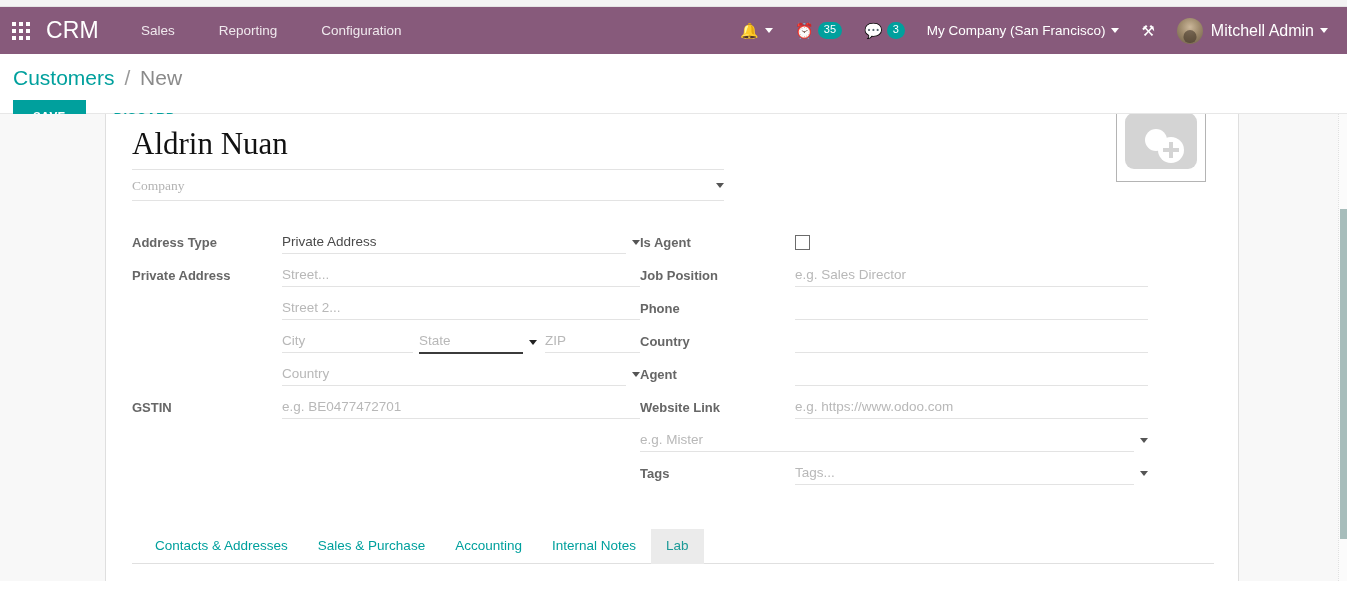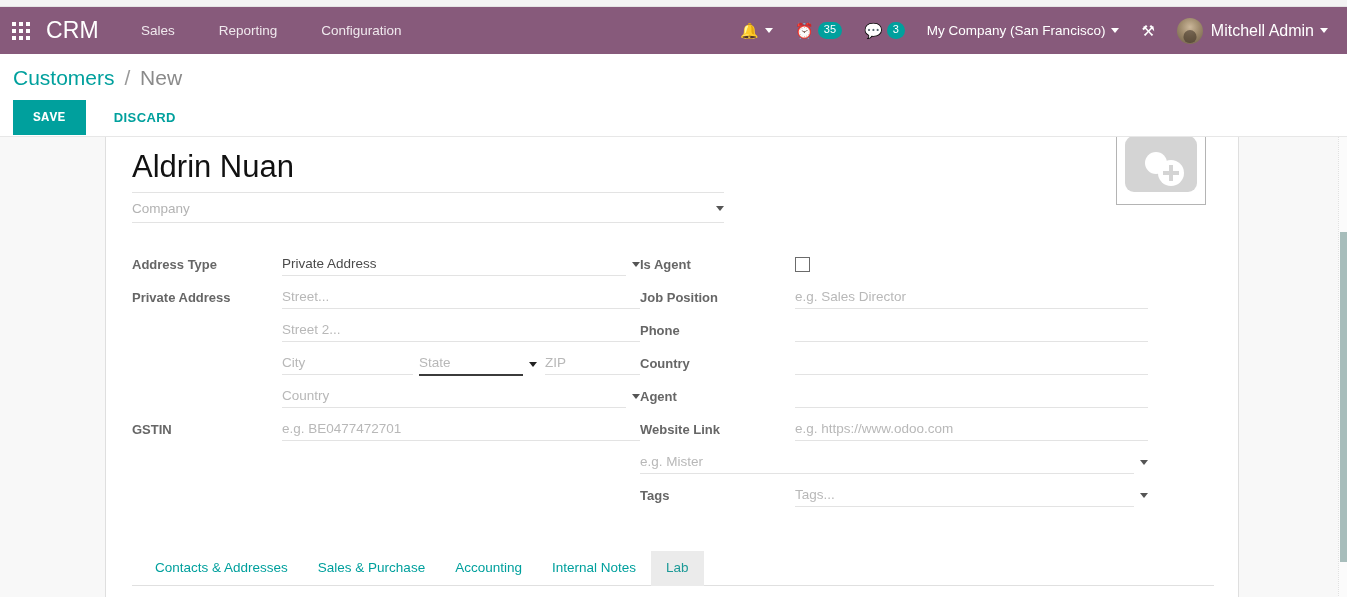--- a/index.html
+++ b/index.html
@@ -65,21 +65,21 @@
     content: ""; position: absolute; left: 50%; top: 48%;
     width: 13px; height: 13px; transform: translateX(-50%);
     border-radius: 50% 50% 45% 45%;
     background: rgba(60,48,36,.55);
   }
   .user-name { font-size: 16px; color: #fff; margin-left: 8px; }
 
   
   .control-panel {
     background: #ffffff; padding: 12px 0 0 0;
-    border-bottom: 1px solid #e7e7e7; height: 83px;
+    border-bottom: 1px solid #e7e7e7; height: 60px;
   }
   .breadcrumb {
     font-size: 21px; padding-left: 13px; line-height: 1.1;
   }
   .breadcrumb .crumb-link { color: #00A09D; cursor: pointer; }
   .breadcrumb .sep { color: #999; margin: 0 4px; }
   .breadcrumb .crumb-active { color: #8a8a8a; }
   .btn-row { display: flex; align-items: center; margin-top: 11px; padding-left: 13px; }
   .btn-save {
     background: #00A09D; color: #fff; border: none;
@@ -122,21 +122,21 @@
     position: absolute; left: 33px; top: 24px; width: 26px; height: 26px;
     border-radius: 50%; background: #fff;
   }
   .ph-plus::before, .ph-plus::after {
     content: ""; position: absolute; background: #d4d4d4;
   }
   .ph-plus::before { left: 11px; top: 5px; width: 4px; height: 16px; }
   .ph-plus::after { left: 5px; top: 11px; width: 16px; height: 4px; }
 
   
-  .title-block { padding-top: 12px; width: 592px; }
+  .title-block { padding-top: 12px; width: 592px; font-family: Liberation Serif, serif; }
   .record-title {
     font-size: 31px; font-weight: 400; color: #111; line-height: 1.15;
     border: none; border-bottom: 1px solid #e3e3e3; width: 100%;
     padding-bottom: 7px; outline: none; font-family: inherit; background: transparent;
   }
   .company-line {
     display: flex; align-items: center; border-bottom: 1px solid #e3e3e3;
     margin-top: 6px; padding-bottom: 4px;
   }
   .company-line input {

